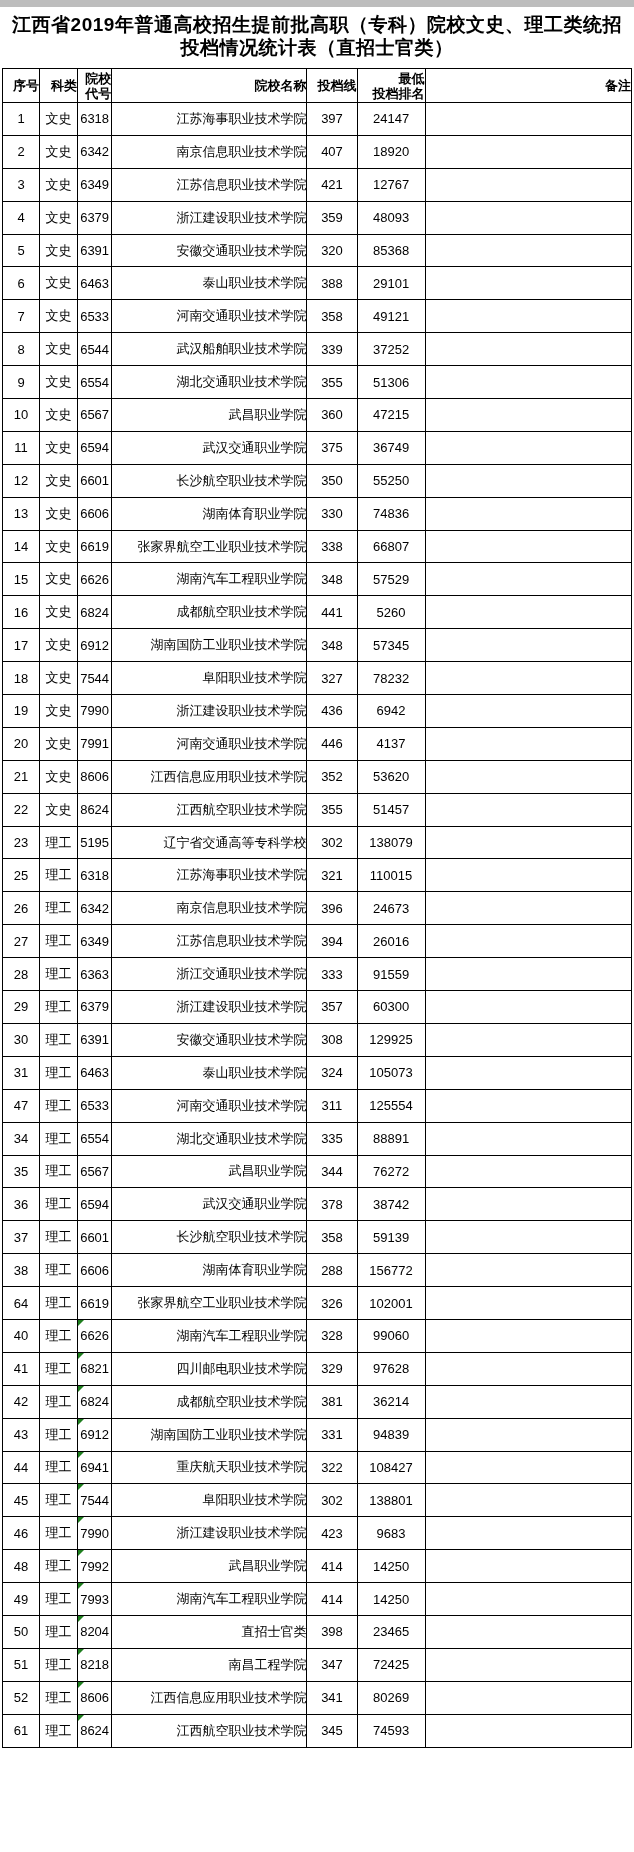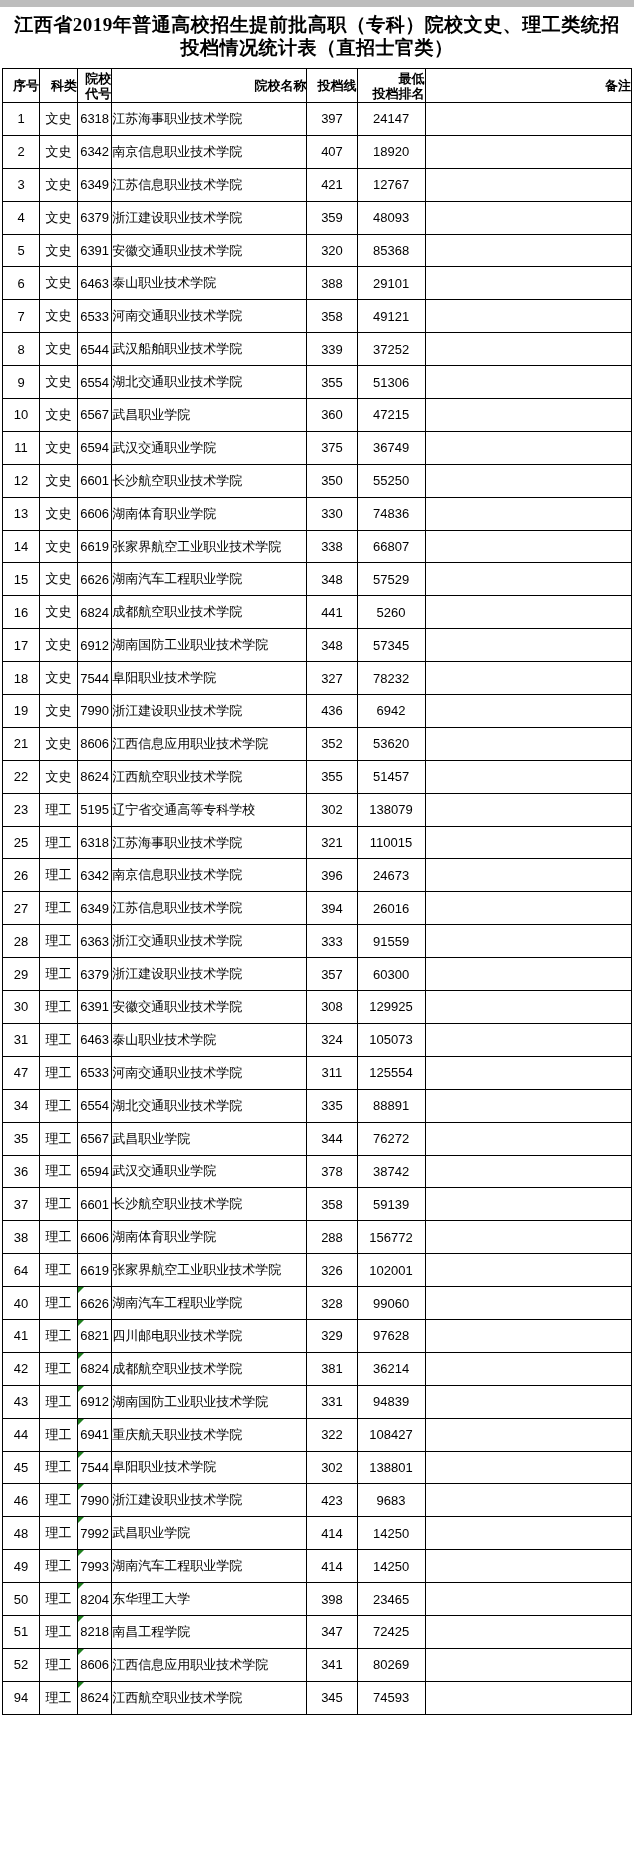--- a/index.html
+++ b/index.html
@@ -5,36 +5,35 @@
   html,body{margin:0;padding:0;}
   body{
     width:634px;height:1852px;overflow:hidden;background:#ffffff;
     font-family:"Liberation Sans",sans-serif;color:#000;
   }
   .top-strip{height:7px;width:634px;background:#bdbdbd;}
   .title{
     margin:6px 4px 0 4px;text-align:center;font-weight:bold;
     font-size:19px;line-height:23px;letter-spacing:0.5px;color:#000;
     white-space:pre-line;
-    font-family:Liberation Serif, serif;
   }
   table.grid{
     table-layout:fixed;border-collapse:collapse;
     width:630px;margin:9px 0 0 2px;
   }
   table.grid th,table.grid td{
     border:1px solid #000;padding:0;font-size:13px;color:#000;
     overflow:hidden;vertical-align:middle;position:relative;
     background:#fff;
   }
   thead tr{height:34px;}
   tbody tr{height:32.9px;}
   th{font-weight:bold;text-align:right;white-space:pre-line;line-height:15px;}
   td{text-align:center;}
-  td.col-name{text-align:left;padding-left:3px;margin-left:16px;}
+  td.col-name{text-align:right;padding-left:3px;margin-left:16px;}
   td.col-line,td.col-rank,td.col-seq{font-size:13px;}
   .col-seq{width:37px;}
   .col-category{width:38px;}
   .col-code{width:34px;}
   .col-name{width:195px;}
   .col-line{width:50px;}
   .col-rank{width:68px;}
   .col-remark{width:206px;}
   td.flagged::before{
     content:'';position:absolute;top:0;left:0;width:0;height:0;
@@ -238,20 +237,29 @@
       <tr>
         <td class="col-seq">19</td>
         <td class="col-category">文史</td>
         <td class="col-code">7990</td>
         <td class="col-name">浙江建设职业技术学院</td>
         <td class="col-line">436</td>
         <td class="col-rank">6942</td>
         <td class="col-remark"></td>
       </tr>
       <tr>
+        <td class="col-seq">20</td>
+        <td class="col-category">文史</td>
+        <td class="col-code">7991</td>
+        <td class="col-name">河南交通职业技术学院</td>
+        <td class="col-line">446</td>
+        <td class="col-rank">4137</td>
+        <td class="col-remark"></td>
+      </tr>
+      <tr>
         <td class="col-seq">21</td>
         <td class="col-category">文史</td>
         <td class="col-code">8606</td>
         <td class="col-name">江西信息应用职业技术学院</td>
         <td class="col-line">352</td>
         <td class="col-rank">53620</td>
         <td class="col-remark"></td>
       </tr>
       <tr>
         <td class="col-seq">22</td>
@@ -475,21 +483,21 @@
         <td class="col-code flagged">7993</td>
         <td class="col-name">湖南汽车工程职业学院</td>
         <td class="col-line">414</td>
         <td class="col-rank">14250</td>
         <td class="col-remark"></td>
       </tr>
       <tr>
         <td class="col-seq">50</td>
         <td class="col-category">理工</td>
         <td class="col-code flagged">8204</td>
-        <td class="col-name">东华理工大学</td>
+        <td class="col-name">直招士官类</td>
         <td class="col-line">398</td>
         <td class="col-rank">23465</td>
         <td class="col-remark"></td>
       </tr>
       <tr>
         <td class="col-seq">51</td>
         <td class="col-category">理工</td>
         <td class="col-code flagged">8218</td>
         <td class="col-name">南昌工程学院</td>
         <td class="col-line">347</td>
@@ -499,21 +507,21 @@
       <tr>
         <td class="col-seq">52</td>
         <td class="col-category">理工</td>
         <td class="col-code flagged">8606</td>
         <td class="col-name">江西信息应用职业技术学院</td>
         <td class="col-line">341</td>
         <td class="col-rank">80269</td>
         <td class="col-remark"></td>
       </tr>
       <tr>
-        <td class="col-seq">94</td>
+        <td class="col-seq">61</td>
         <td class="col-category">理工</td>
         <td class="col-code flagged">8624</td>
         <td class="col-name">江西航空职业技术学院</td>
         <td class="col-line">345</td>
         <td class="col-rank">74593</td>
         <td class="col-remark"></td>
       </tr>
     </tbody>
 </table>
 

